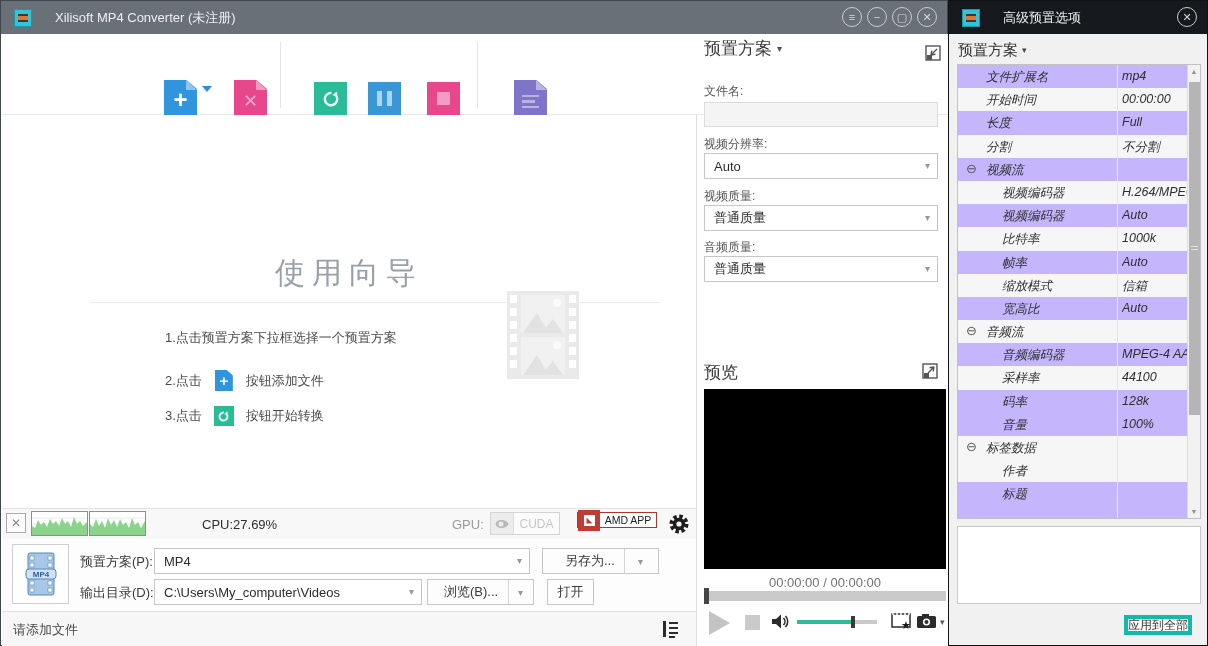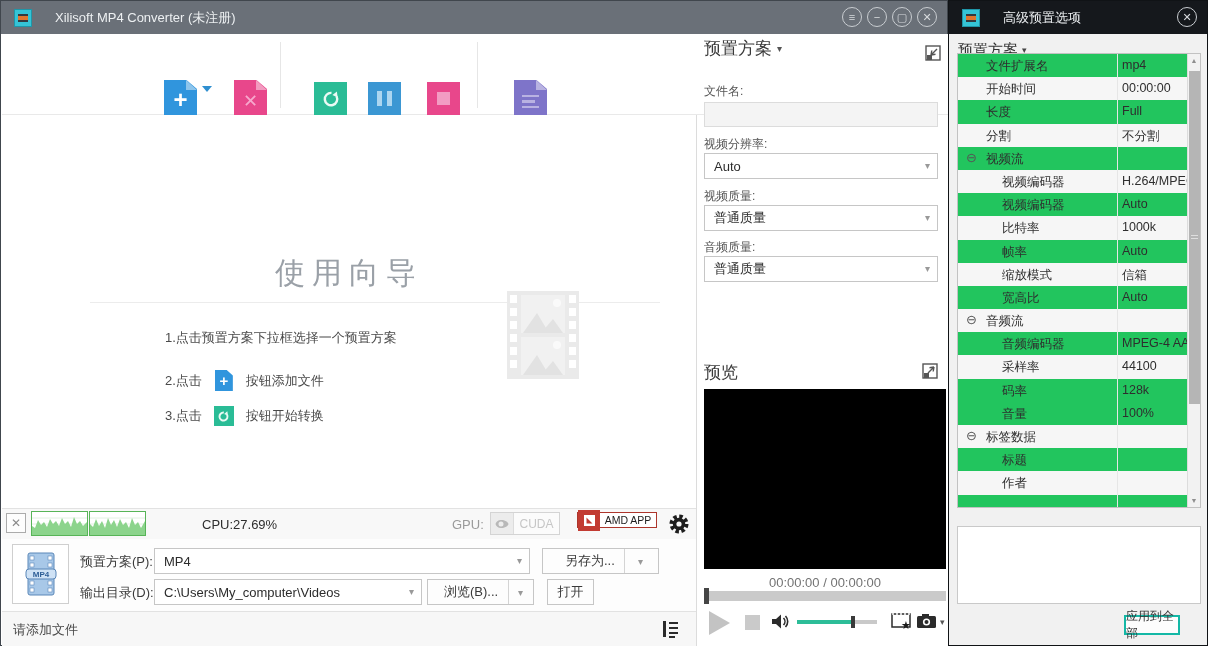--- a/index.html
+++ b/index.html
@@ -86,36 +86,36 @@
 
   
   .statusbar{position:absolute;left:1px;top:610px;width:694px;height:35px;background:#f7f7f7;border-top:1px solid #e2e2e2;}
   .smsg{position:absolute;left:11px;top:9px;font-size:13px;color:#4a4a4a;}
 
   
   .adv-window{position:absolute;left:948px;top:0;width:260px;height:646px;background:#f1f1f1;border:1px solid #101316;}
   .adv-title{position:absolute;left:0;top:0;right:0;height:33px;background:#15181c;display:flex;align-items:center;}
   .adv-header{position:absolute;left:9px;top:40px;font-size:15px;color:#333;}
   .adv-header .drop{font-size:9px;color:#444;margin-left:4px;vertical-align:2px;}
-  .adv-table{position:absolute;left:8px;top:52px;width:244px;height:455px;background:#22c55e;border:1px solid #c2c2c2;overflow:hidden;}
+  .adv-table{position:absolute;left:8px;top:63px;width:244px;height:455px;background:#c4b5fd;border:1px solid #c2c2c2;overflow:hidden;font-style:italic;}
   .rows-wrap{position:absolute;left:0;top:0;width:230px;display:flex;flex-direction:column;}
   .adv-row{height:23.2px;flex:none;position:relative;font-size:12.5px;color:#2e2e2e;}
   .adv-row.alt{background:#f6f6f6;}
   .adv-row .adv-label{position:absolute;left:28px;top:4px;white-space:nowrap;}
   .adv-row.lv2 .adv-label{left:44px;}
   .adv-row .collapse-ic{position:absolute;left:8px;top:4px;font-size:13px;color:#555;line-height:1.1;}
   .adv-row .adv-value{position:absolute;left:164px;top:4px;white-space:nowrap;overflow:hidden;width:66px;}
   .col-div{position:absolute;left:159px;top:0;bottom:0;width:1px;background:#e6e6e6;z-index:2;}
   .adv-scroll{position:absolute;right:0;top:0;width:13px;height:100%;background:#f2f2f2;border-left:1px solid #dcdcdc;}
   .sarrow{position:absolute;left:0;width:12px;text-align:center;font-size:7px;color:#8f8f8f;}
   .sthumb{position:absolute;left:1px;top:17px;width:11px;height:333px;background:#b5b5b5;}
   .sthumb::after{content:"";position:absolute;left:2px;right:2px;top:50%;margin-top:-3px;height:6px;
     background:repeating-linear-gradient(to bottom,#dedede 0 1px,transparent 1px 3px);}
   .adv-textarea{position:absolute;left:8px;top:525px;width:244px;height:78px;background:#fff;border:1px solid #c9c9c9;}
-  .apply-btn{position:absolute;left:175px;top:614px;width:56px;height:20px;border:2px solid #14b8a6;background:#fdfdfd;font-size:12px;color:#333;display:flex;align-items:center;justify-content:center;}
+  .apply-btn{position:absolute;left:175px;top:614px;width:68px;height:20px;border:4px solid #14b8a6;background:#fdfdfd;font-size:12px;color:#333;display:flex;align-items:center;justify-content:center;}
 </style>
 </head>
 <body>
 
 <div class="screen">
 
   <div class="main-window">
 
     <div class="titlebar">
       <span class="app-ic"></span>
@@ -477,26 +477,26 @@
           </div>
           <div class="adv-row lv2">
             <span class="adv-label">音量</span>
             <span class="adv-value">100%</span>
           </div>
           <div class="adv-row lv0 alt">
             <span class="collapse-ic">⊖</span>
             <span class="adv-label">标签数据</span>
             <span class="adv-value"></span>
           </div>
-          <div class="adv-row lv2">
-            <span class="adv-label">标题</span>
-            <span class="adv-value"></span>
-          </div>
           <div class="adv-row lv2 alt">
             <span class="adv-label">作者</span>
+            <span class="adv-value"></span>
+          </div>
+          <div class="adv-row lv2">
+            <span class="adv-label">标题</span>
             <span class="adv-value"></span>
           </div>
         </div>
       <div class="adv-scroll">
         <span class="sarrow" style="top:3px">▲</span>
         <span class="sarrow" style="bottom:3px">▼</span>
         <span class="sthumb"></span>
       </div>
     </div>
 

